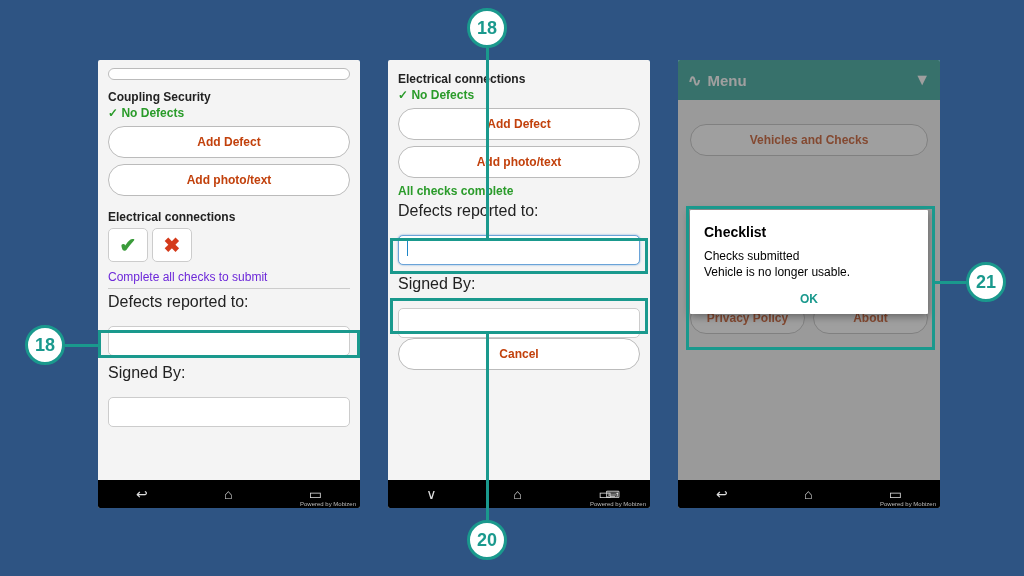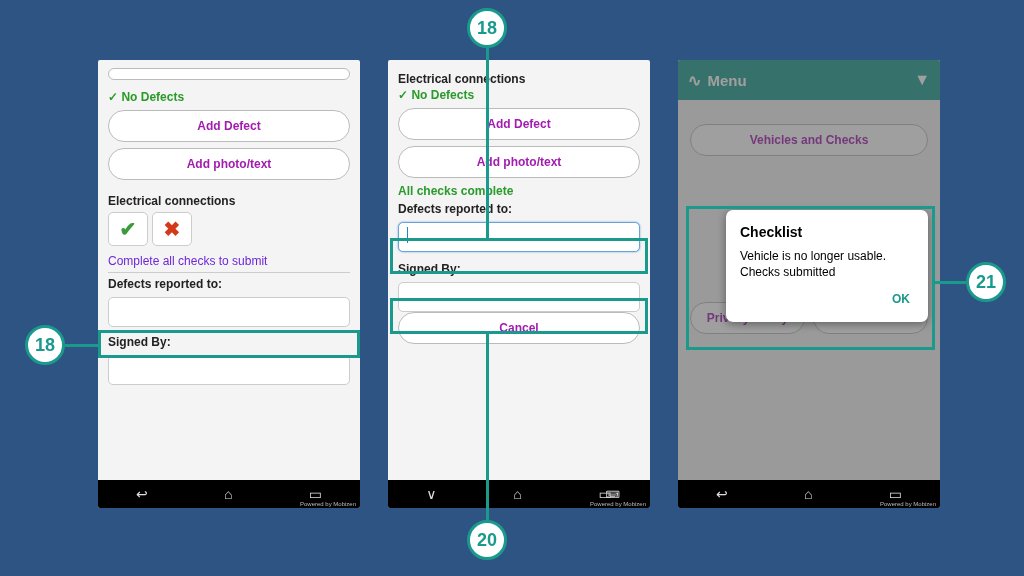--- a/index.html
+++ b/index.html
@@ -67,27 +67,26 @@
     display: block;
     width: 100%;
     background: #fff;
     border: 1px solid #bbb;
     border-radius: 16px;
     padding: 8px 4px;
     font-size: 12px;
     font-weight: bold;
     text-align: center;
     margin-bottom: 6px;
-    color: #a21caf;
+    color: #c2410c;
   }
   .field-label {
-    font-size: 12px;
+    font-size: 16px;
     margin-top: 4px;
-    margin-bottom: 6px;
-    font-weight: bold;
+    margin-bottom: 15px;
   }
   .field-input {
     width: 100%;
     background: #fff;
     border: 1px solid #ccc;
     border-radius: 5px;
     height: 30px;
     padding: 4px 6px;
     font-size: 12px;
   }
@@ -130,28 +129,27 @@
   .funnel-icon { color:#fff; font-size:16px; }
   .dim {
     position:absolute; inset:0;
     background:rgba(80,80,80,0.55);
   }
   .dialog {
     position:absolute;
     left:12px; right:12px;
     top:150px;
     background:#fff;
-    border-radius:7px;
-    padding:14px 14px 12px 14px;
+    border-radius:1px;
+    padding:14px 14px 4px 14px;
     box-shadow:0 2px 8px rgba(0,0,0,0.4);
-    margin-left:36px;
   }
   .dialog-title { font-weight:bold; font-size:14px; margin-bottom:8px; }
   .dialog-body { font-size:12px; line-height:1.35; margin-bottom:8px; }
-  .dialog-ok { color:#1a998d; font-weight:bold; font-size:12px; text-align:right; padding:4px 4px; }
+  .dialog-ok { color:#1a998d; font-weight:bold; font-size:12px; text-align:center; padding:4px 4px; }
   
   .badge {
     position:absolute;
     width:40px; height:40px; border-radius:50%;
     background:#fff; border:3px solid #1a998d;
     color:#1a998d; font-weight:bold; font-size:18px;
     display:flex; align-items:center; justify-content:center;
     z-index:20;
   }
   .connector {
@@ -163,20 +161,21 @@
     z-index:14;
     pointer-events:none;
   }
 </style>
 </head>
 <body>
 
 <div class="phone" style="left:98px; top:60px;">
   <div class="phone-content">
     <div class="btn" style="height:12px; padding:0; margin-bottom:10px;"></div>
+    <div class="section-title">Coupling Security</div>
     <div class="no-defects">No Defects</div>
     <div class="btn">Add Defect</div>
     <div class="btn">Add photo/text</div>
     <div class="section-title" style="margin-top:14px;">Electrical connections</div>
     <div class="icon-row">
       <div class="icon-btn check-ok">✔</div>
       <div class="icon-btn check-fail">✖</div>
     </div>
     <div class="warn-red">Complete all checks to submit</div>
     <div class="field-label" style="border-top:1px solid #ccc; padding-top:4px;">Defects reported to:</div>
@@ -228,22 +227,22 @@
       <div style="height:140px;"></div>
       <div style="display:flex; gap:8px;">
         <div class="btn" style="flex:1;">Privacy Policy</div>
         <div class="btn" style="flex:1;">About</div>
       </div>
     </div>
     <div class="dim"></div>
     <div class="dialog">
       <div class="dialog-title">Checklist</div>
       <div class="dialog-body">
+        <div>Checks submitted</div>
         <div>Vehicle is no longer usable.</div>
-        <div>Checks submitted</div>
       </div>
       <div class="dialog-ok">OK</div>
     </div>
   </div>
   <div class="navbar">
     <span class="nav-icon">↩</span>
     <span class="nav-icon">⌂</span>
     <span class="nav-icon">▭</span>
     <span class="nav-powered">Powered by Mobizen</span>
   </div>

